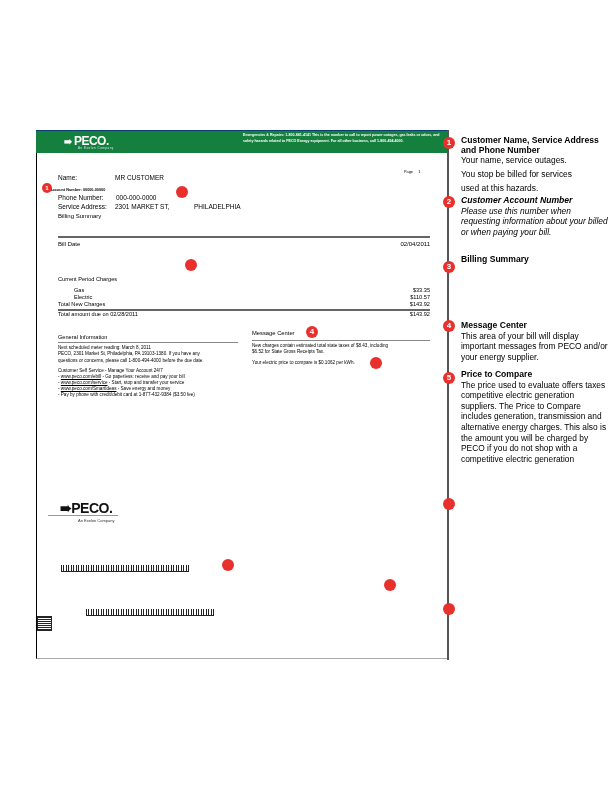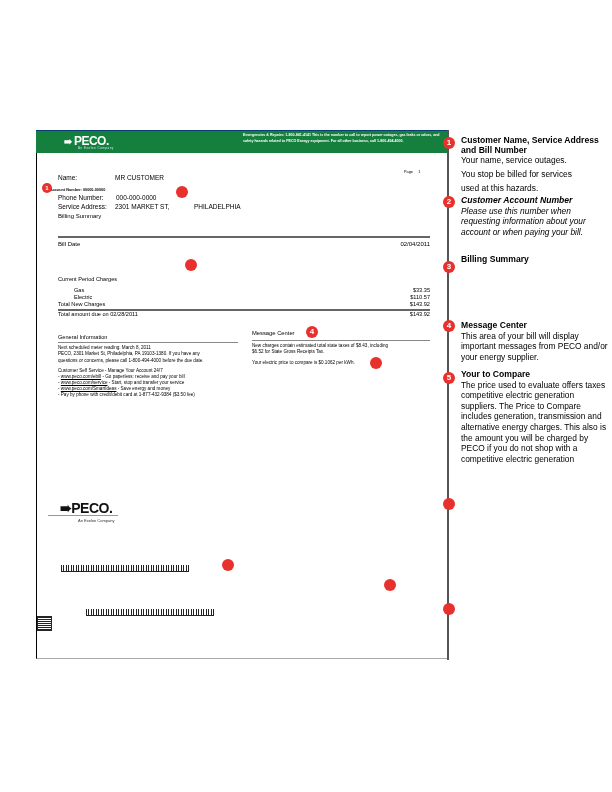--- a/index.html
+++ b/index.html
@@ -104,32 +104,32 @@
 
 <div class="dot" style="left:443px;top:137px;">1</div>
 <div class="dot" style="left:443px;top:196px;">2</div>
 <div class="dot" style="left:443px;top:261px;">3</div>
 <div class="dot" style="left:443px;top:320px;">4</div>
 <div class="dot" style="left:443px;top:372px;">5</div>
 <div class="dot" style="left:443px;top:498px;"></div>
 <div class="dot" style="left:443px;top:603px;"></div>
 
 <div class="side" style="top:136px;">
-  <h3>Customer Name, Service Address and Bill Number</h3>
+  <h3>Customer Name, Service Address and Phone Number</h3>
   <p>Your name, service outages.</p>
   <p style="line-height:17px;">You stop be billed for services</p>
   <p>used at this hazards.</p>
 </div>
 <div class="side" style="top:196px;font-style:italic;">
   <h3>Customer Account Number</h3>
-  <p>Please use this number when requesting information about your account or when paying your bill.</p>
+  <p>Please use this number when requesting information about your billed or when paying your bill.</p>
 </div>
 <div class="side" style="top:255px;">
   <h3>Billing Summary</h3>
 </div>
 <div class="side" style="top:321px;">
   <h3>Message Center</h3>
   <p>This area of your bill will display important messages from PECO and/or your energy supplier.</p>
 </div>
 <div class="side" style="top:370px;">
-  <h3>Your to Compare</h3>
+  <h3>Price to Compare</h3>
   <p>The price used to evaluate offers taxes competitive electric generation suppliers. The Price to Compare includes generation, transmission and alternative energy charges. This also is the amount you will be charged by PECO if you do not shop with a competitive electric generation</p>
 </div>
 
 </body></html>

